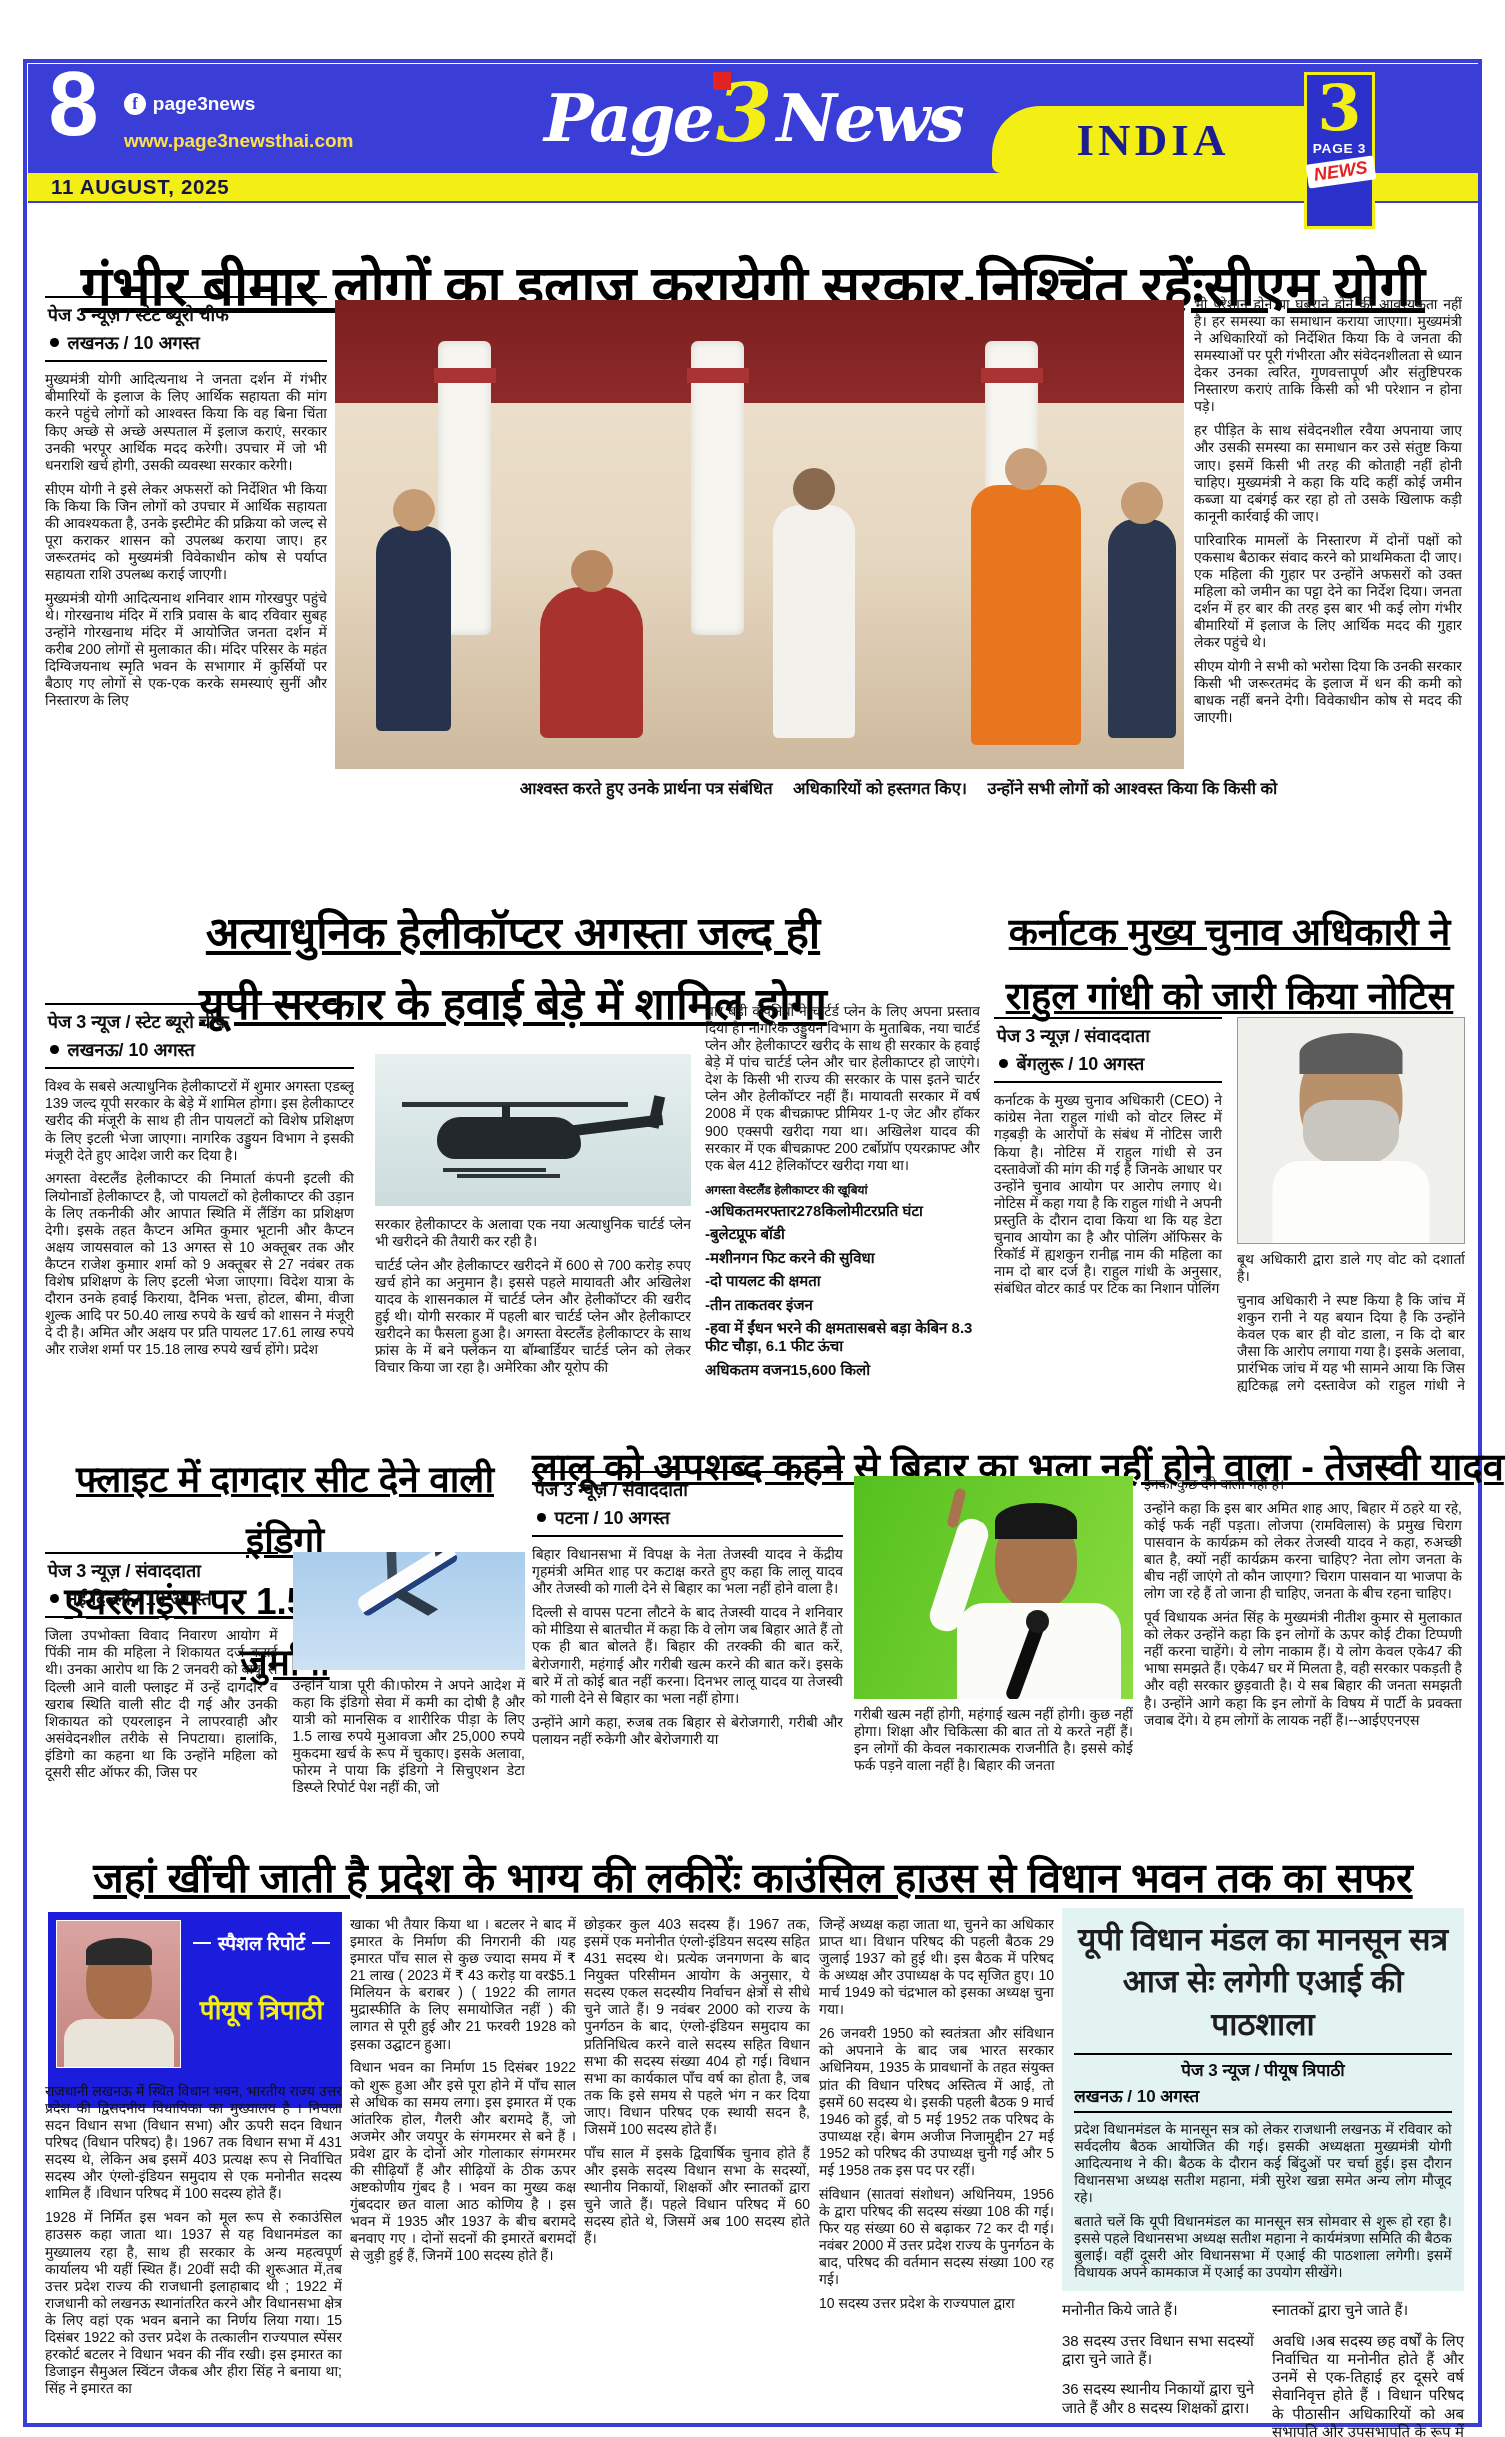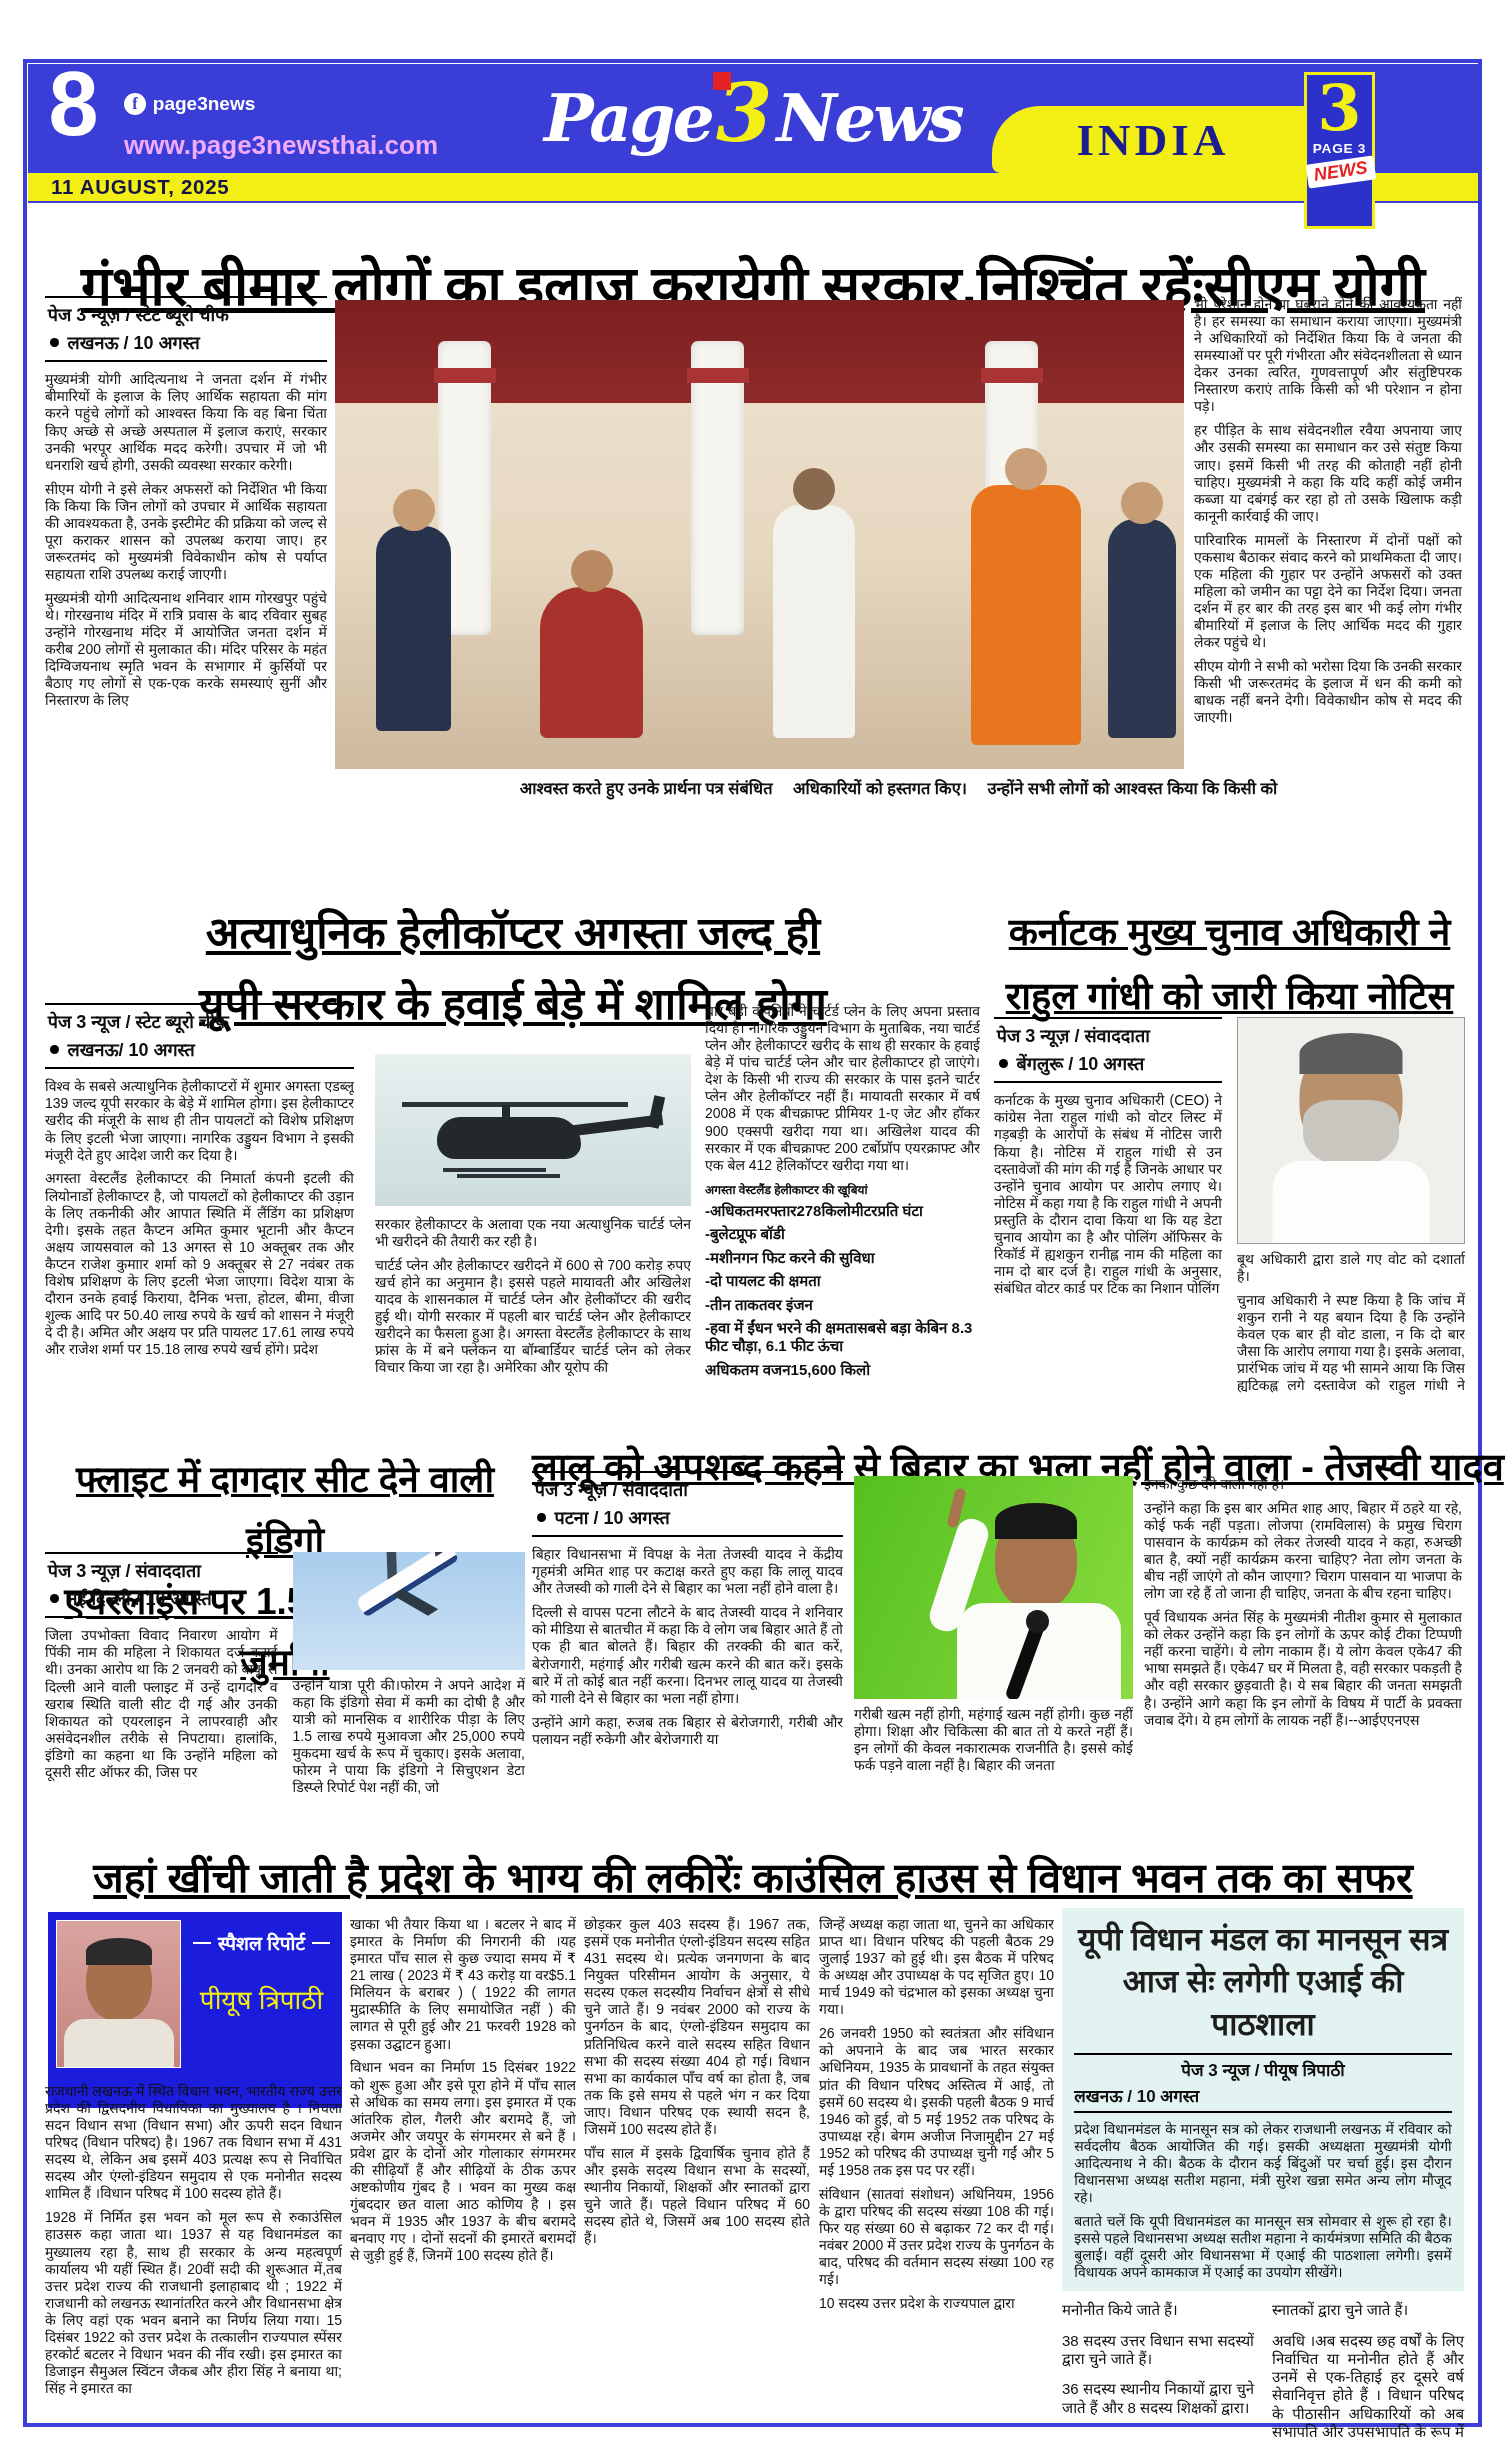--- a/index.html
+++ b/index.html
@@ -5,21 +5,21 @@
   html,body{margin:0;padding:0;background:#ffffff;}
   #page{position:relative;width:1506px;height:2438px;background:#fff;overflow:hidden;
         font-family:"Liberation Sans","DejaVu Sans",sans-serif;color:#0f0f0f;}
   .frame{position:absolute;left:23px;top:59px;width:1459px;height:2368px;border:4.8px solid #3a3ed6;box-sizing:border-box;}
 
   
   .masthead{position:absolute;left:28px;top:64px;width:1450px;height:110px;background:#3a3ed6;}
   .page-num{position:absolute;left:20.5px;top:-13.7px;font-size:90px;font-weight:bold;color:#fff;line-height:1.2;}
   .social{position:absolute;left:96px;top:29px;display:flex;align-items:center;gap:6.8px;color:#fff;font-weight:bold;font-size:19px;}
   .fb-icon{width:22px;height:22px;border-radius:50%;background:#fff;color:#3a3ed6;display:flex;align-items:center;justify-content:center;font-size:16.4px;font-weight:bold;font-family:"Liberation Serif",serif;}
-  .website{position:absolute;left:96px;top:66px;color:#f0abfc;font-weight:bold;font-size:26px;}
+  .website{position:absolute;left:96px;top:66px;color:#fde047;font-weight:bold;font-size:19px;}
   .brand{position:absolute;left:0;right:0;top:1.4px;text-align:center;font-family:"DejaVu Serif","Liberation Serif",serif;font-weight:bold;font-style:italic;white-space:nowrap;}
   .brand .b1{color:#fff;font-size:66px;letter-spacing:-2.7px;}
   .brand .b3{color:#f3ee14;font-size:81px;position:relative;padding:0 4.1px;}
   .brand .b3::before{content:"";position:absolute;left:1.4px;top:6.8px;width:18px;height:18px;background:#e32222;}
   .india-tab{position:absolute;right:164px;top:42px;width:322px;height:67px;background:#f3ee14;border-radius:48px 0 0 8.2px;
              display:flex;align-items:center;justify-content:center;color:#1c1d8e;font-size:45px;font-weight:bold;
              font-family:"Liberation Serif",serif;letter-spacing:4.1px;}
   .logo-box{position:absolute;right:103px;top:8.2px;width:71px;height:157px;background:#2d31cc;border:3.4px solid #f3ee14;
             box-sizing:border-box;z-index:6;text-align:center;}
   .logo-box .l3{color:#f3ee14;font-size:63px;font-weight:bold;line-height:1.05;font-family:"DejaVu Serif",serif;}
@@ -103,21 +103,21 @@
 
   
   .h-vb{position:absolute;left:48px;top:1814px;width:1410px;font-size:41px;white-space:nowrap;}
   .sr-box{position:absolute;left:48px;top:1912px;width:294px;height:196px;background:#1c1cdd;}
   .sr-photo{position:absolute;left:8.2px;top:8.2px;width:123px;height:146px;background:linear-gradient(#d9a4a0,#c4847e);overflow:hidden;border:1.4px solid #fff;}
   .sp-head{position:absolute;left:50%;top:23px;transform:translateX(-50%);width:66px;height:77px;border-radius:46%;background:#a76f4c;}
   .sp-hair{position:absolute;left:50%;top:16.4px;transform:translateX(-50%);width:66px;height:27px;border-radius:50% 50% 0 0;background:#2b2b2b;}
   .sp-shirt{position:absolute;left:50%;bottom:0;transform:translateX(-50%);width:110px;height:48px;border-radius:20.5px 20.5px 0 0;background:#e8e4da;}
   .sr-label{position:absolute;left:137px;top:18px;width:153px;color:#fff;font-size:19px;font-weight:bold;text-align:center;display:flex;align-items:center;justify-content:center;gap:6.8px;}
   .sr-label::before,.sr-label::after{content:"";width:18px;height:2.7px;background:#fff;}
-  .sr-author{position:absolute;left:137px;top:69px;width:153px;color:#f3ee14;font-size:26px;font-weight:normal;text-align:center;}
+  .sr-author{position:absolute;left:137px;top:79px;width:153px;color:#f3ee14;font-size:26px;font-weight:bold;text-align:center;}
   .vb-col1{position:absolute;left:45px;top:2083px;width:297px;height:341px;}
   .vb-col2{position:absolute;left:350px;top:1916px;width:226px;height:508px;}
   .vb-col3{position:absolute;left:584px;top:1916px;width:226px;height:508px;}
   .vb-col4{position:absolute;left:819px;top:1916px;width:235px;height:508px;}
 
   
   .monsoon{position:absolute;left:1062px;top:1908px;width:402px;height:383px;background:#e2f3f1;box-sizing:border-box;padding:9.6px 12.3px;overflow:hidden;}
   .h-mon{font-size:31.5px;font-weight:800;text-align:center;line-height:1.35;color:#1d1d1d;}
   .mon-by{border-top:2.1px solid #000;border-bottom:2.1px solid #000;margin:8.2px 0;padding:2.7px 0 4.1px;}
   .mon-by .by1{text-align:center;font-weight:bold;font-size:17px;}

